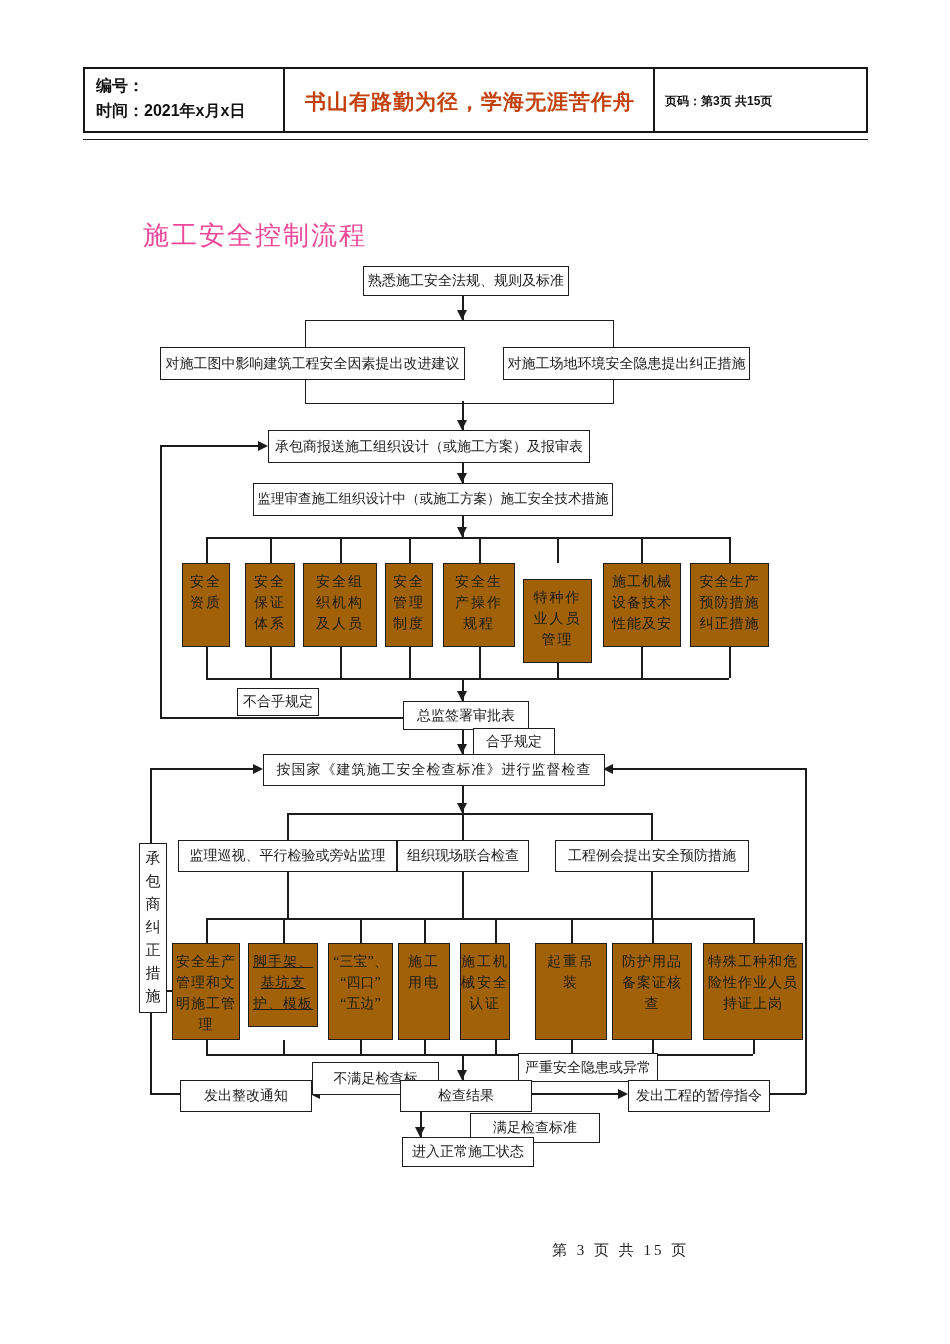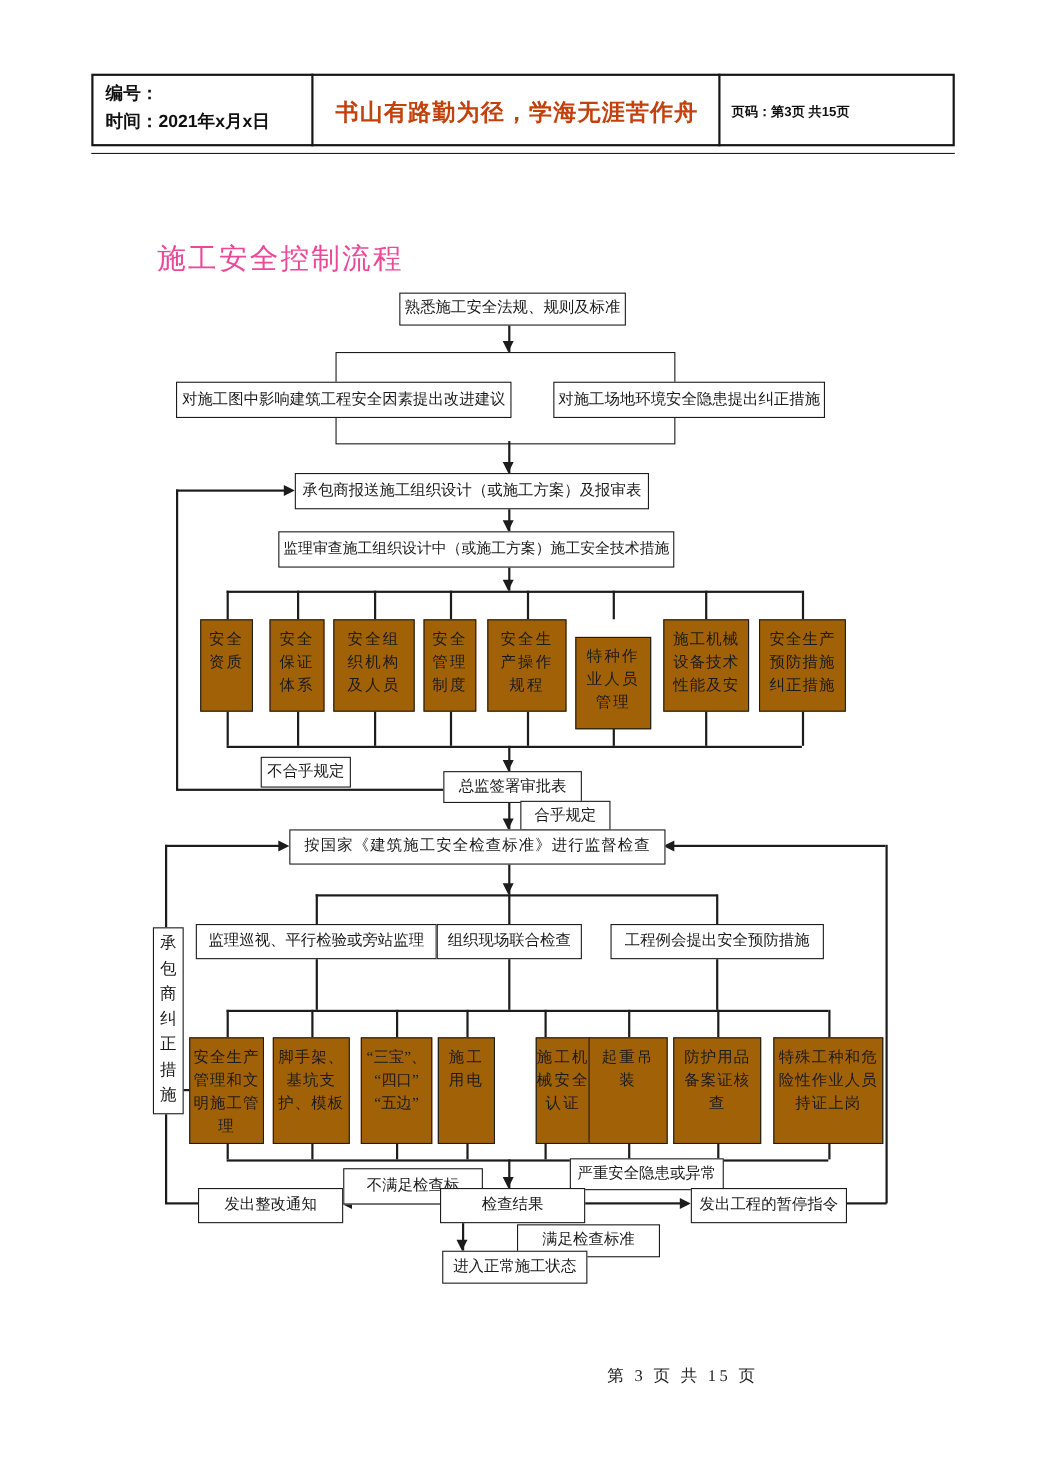--- a/index.html
+++ b/index.html
@@ -200,29 +200,29 @@
 商
 纠
 正
 措
 施</div>
 
   <div class="bxp" style="left:172px;top:943px;width:68px;height:97px;letter-spacing:1px;">安全生产
 管理和文
 明施工管
 理</div>
-  <div class="bxp" style="left:248px;top:943px;width:70px;height:97px;letter-spacing:1px;">脚手架、
+  <div class="bxp" style="left:248px;top:943px;width:70px;height:84px;letter-spacing:1px;text-decoration:underline;">脚手架、
 基坑支
 护、模板</div>
   <div class="bxp" style="left:328px;top:943px;width:65px;height:97px;letter-spacing:0;">“三宝”、
 “四口”
 “五边”</div>
   <div class="bxp" style="left:398px;top:943px;width:52px;height:97px;">施工
 用电</div>
-  <div class="bxp" style="left:460px;top:943px;width:50px;height:97px;margin-left:27px;">施工机
+  <div class="bxp" style="left:460px;top:943px;width:50px;height:97px;">施工机
 械安全
 认证</div>
   <div class="bxp" style="left:612px;top:943px;width:80px;height:97px;letter-spacing:1px;">防护用品
 备案证核
 查</div>
   <div class="bxp" style="left:535px;top:943px;width:72px;height:97px;">起重吊
 装</div>
   <div class="bxp" style="left:703px;top:943px;width:100px;height:97px;letter-spacing:1px;">特殊工种和危
 险性作业人员
 持证上岗</div>

